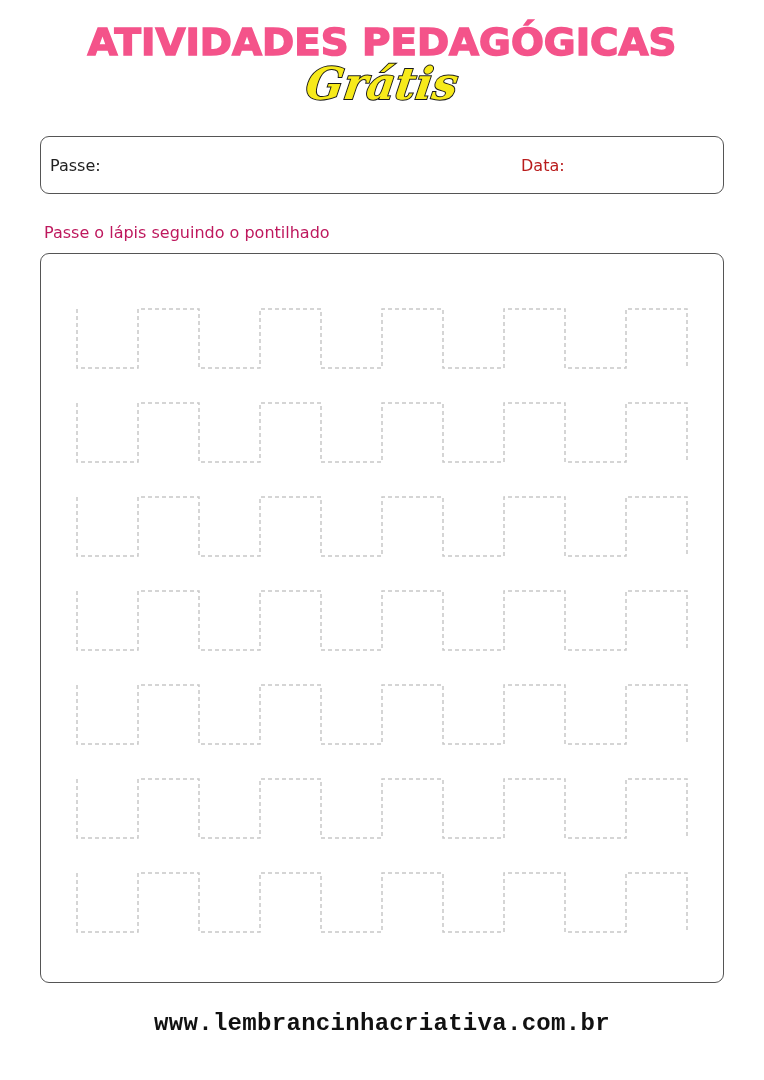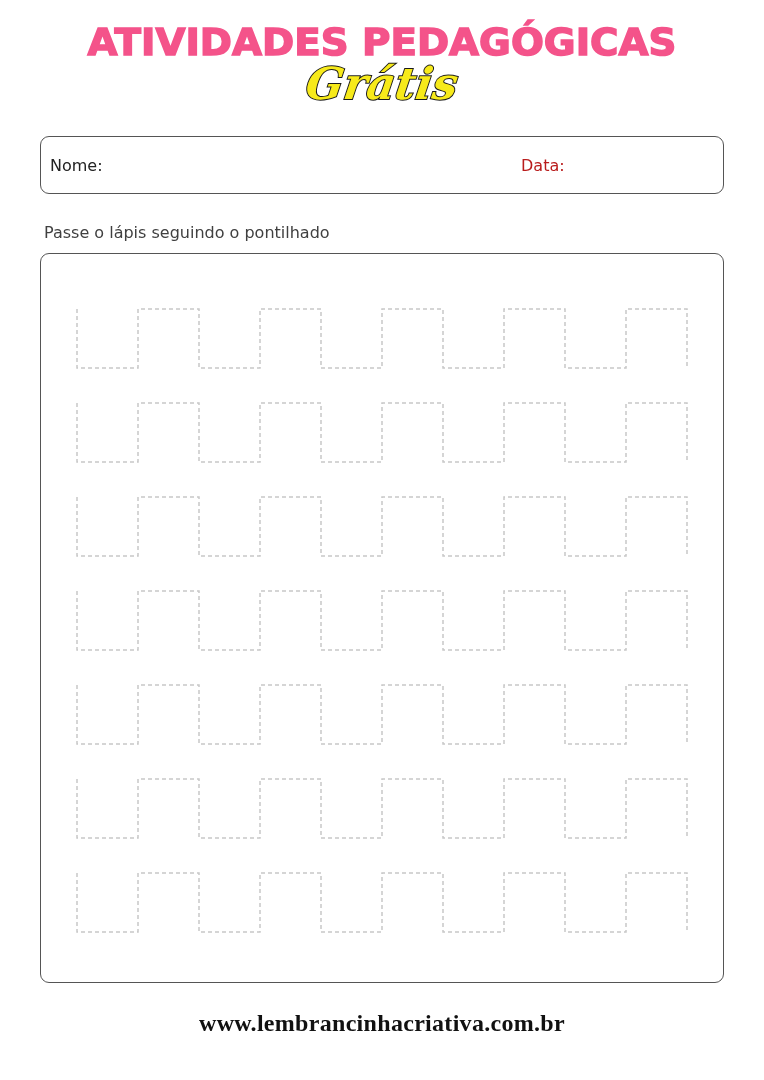--- a/index.html
+++ b/index.html
@@ -29,44 +29,44 @@
     .name-label {
       position: absolute; left: 9px; top: 19px; font-size: 16px; color: #222;
       font-family: "DejaVu Sans", sans-serif;
     }
     .date-label {
       position: absolute; left: 480px; top: 19px; font-size: 16px; color: #b91c1c;
       font-family: "DejaVu Sans", sans-serif;
     }
 
     .instruction {
-      position: absolute; left: 44px; top: 223px; font-size: 16px; color: #404040;
+      position: absolute; left: 44px; top: 223px; font-size: 16px; color: #be185d;
       font-family: "DejaVu Sans", sans-serif;
     }
 
     .work-box {
       position: absolute; left: 40px; top: 253px; width: 684px; height: 730px;
       border: 1.5px solid #555; border-radius: 9px;
     }
     .trace-svg { position: absolute; left: 0; top: 0; }
 
     .footer {
       position: absolute; left: 0; top: 1010px; width: 764px; text-align: center;
-      font-family: Liberation Serif, serif; font-weight: 700; font-size: 24px;
+      font-family: Liberation Mono, monospace; font-weight: 700; font-size: 24px;
       color: #111; letter-spacing: 0.3px;
     }
   </style>
 </head>
 <body>
 
 <div class="title">ATIVIDADES PEDAGÓGICAS</div>
 <div class="subtitle">Grátis</div>
 
 <div class="name-box">
-  <span class="name-label">Nome:</span>
+  <span class="name-label">Passe:</span>
   <span class="date-label">Data:</span>
 </div>
 
 <div class="instruction">Passe o lápis seguindo o pontilhado</div>
 
 <div class="work-box"></div>
 
 <svg class="trace-svg" width="764" height="1080" xmlns="http://www.w3.org/2000/svg">
     <path d="M 77 309 L 77 368 L 138 368 L 138 309 L 199 309 L 199 368 L 260 368 L 260 309 L 321 309 L 321 368 L 382 368 L 382 309 L 443 309 L 443 368 L 504 368 L 504 309 L 565 309 L 565 368 L 626 368 L 626 309 L 687 309 L 687 368" fill="none" stroke="#c8c8c8" stroke-width="1.5" stroke-dasharray="4 3"></path>
     <path d="M 77 403 L 77 462 L 138 462 L 138 403 L 199 403 L 199 462 L 260 462 L 260 403 L 321 403 L 321 462 L 382 462 L 382 403 L 443 403 L 443 462 L 504 462 L 504 403 L 565 403 L 565 462 L 626 462 L 626 403 L 687 403 L 687 462" fill="none" stroke="#c8c8c8" stroke-width="1.5" stroke-dasharray="4 3"></path>

